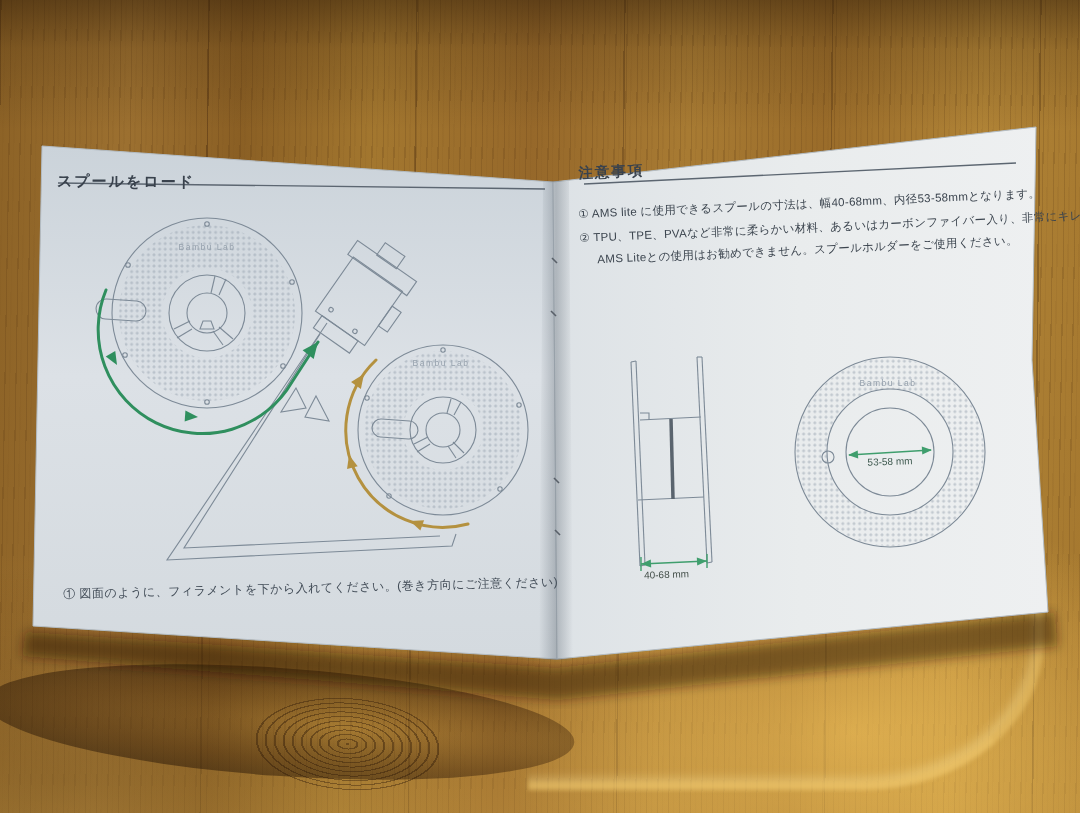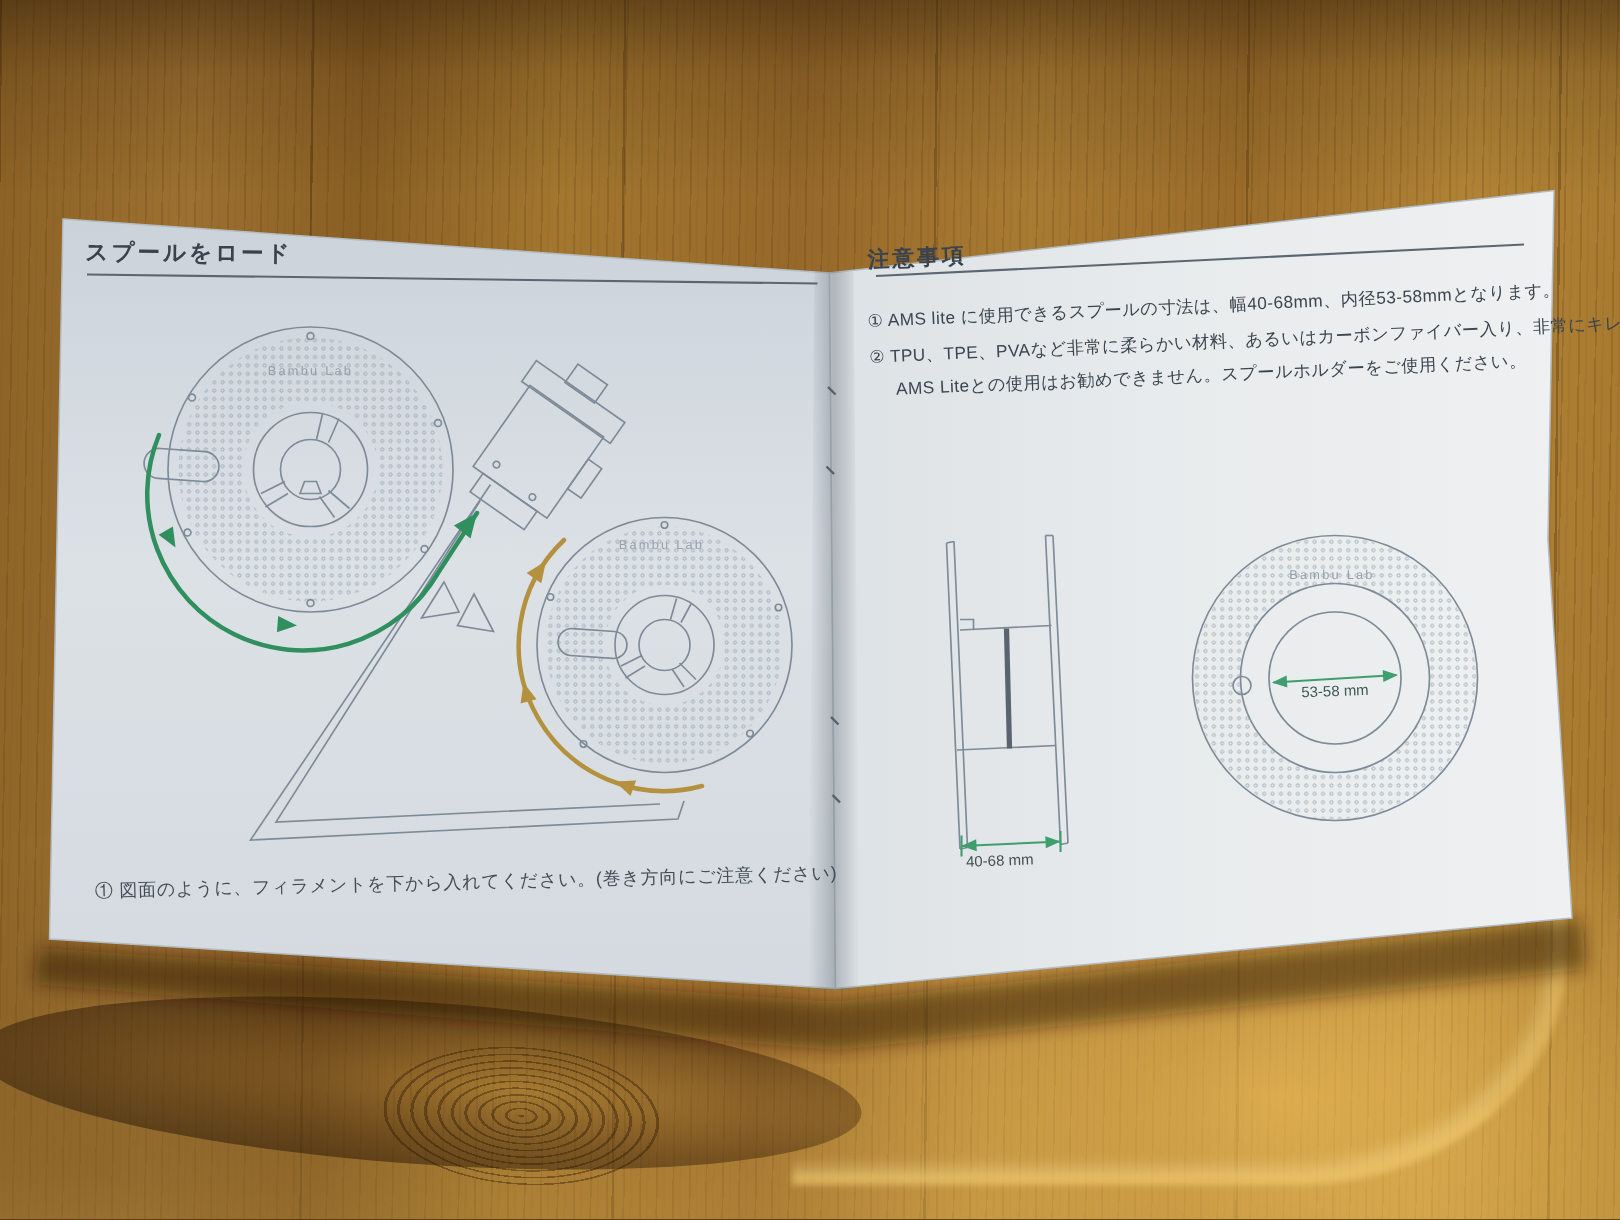--- a/index.html
+++ b/index.html
@@ -18,21 +18,21 @@
     border-radius:50%;}
   .wood-knot{position:absolute;left:255px;top:698px;width:185px;height:92px;transform:rotate(4deg);
     background:repeating-radial-gradient(ellipse at 50% 50%, rgba(40,20,5,.45) 0 2px, rgba(0,0,0,0) 2px 9px);
     border-radius:50%;opacity:.85;}
   .groove{position:absolute;left:528px;top:568px;width:508px;height:214px;
     border-bottom:8px solid rgba(243,206,116,.60);border-right:8px solid rgba(243,206,116,.48);
     border-bottom-right-radius:180px 150px;filter:blur(2px);
     box-shadow:inset -6px -8px 10px -4px rgba(255,232,160,.40);}
   svg.art{position:absolute;left:0;top:0;}
   .txt{position:absolute;color:#39424d;white-space:nowrap;}
-  .lp-heading{left:57px;top:159px;font-size:15px;font-weight:bold;letter-spacing:2px;transform:rotate(.4deg);transform-origin:0 0;}
+  .lp-heading{left:57px;top:172px;font-size:15px;font-weight:bold;letter-spacing:2px;transform:rotate(.4deg);transform-origin:0 0;}
   .rp-heading{left:578px;top:164px;font-size:14.5px;font-weight:bold;letter-spacing:2px;transform:rotate(-2.6deg);transform-origin:0 0;}
   .lp-caption{left:63px;top:586px;font-size:12px;letter-spacing:.5px;color:#434d58;transform:rotate(-1.4deg);transform-origin:0 0;}
   .rp-notes{left:578px;top:207px;font-size:11.5px;letter-spacing:.3px;color:#3c454f;transform:rotate(-2.6deg);transform-origin:0 0;}
   .rp-notes .line{position:absolute;white-space:nowrap;}
   .rp-notes .l0{left:0;top:0;}
   .rp-notes .l1{left:0;top:24px;}
   .rp-notes .l2{left:17px;top:46px;}
   .dim-width{left:644px;top:569px;font-size:10px;color:#45504b;transform:rotate(-2deg);}
   .dim-inner{left:858px;top:456px;width:64px;text-align:center;font-size:10px;color:#3f5a50;transform:rotate(-2deg);}
   .brand{font-size:8.5px;letter-spacing:1.5px;fill:#95a0ac;}

